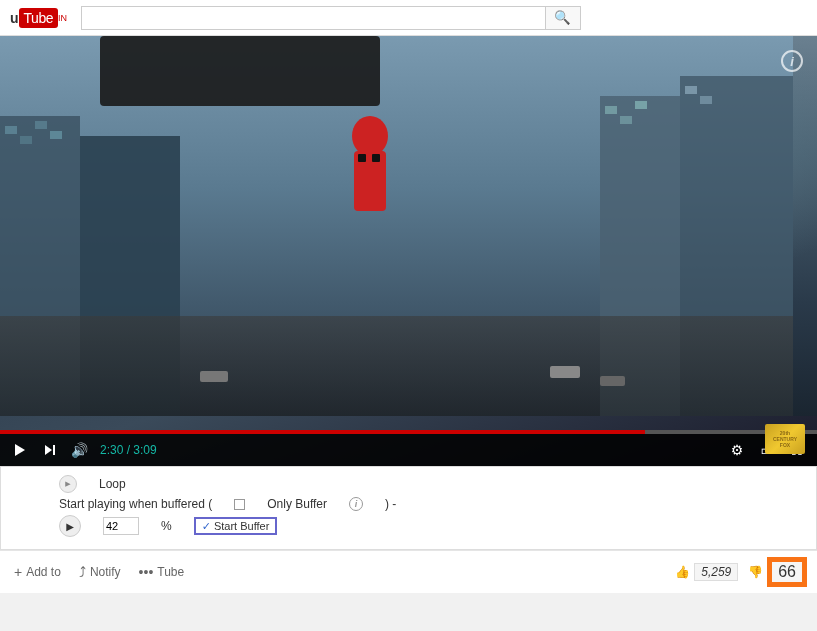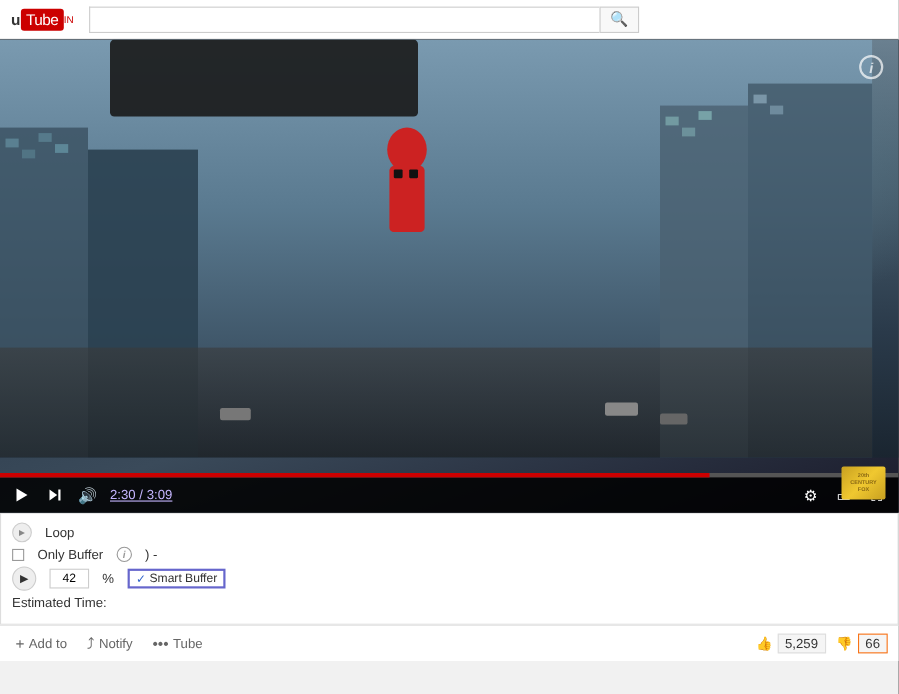--- a/index.html
+++ b/index.html
@@ -168,45 +168,45 @@
       font-size: 14px;
       display: flex;
       align-items: center;
       justify-content: center;
       width: 20px;
       height: 20px;
       background: none;
       border: none;
     }
     .time-display {
-      color: #c4b5fd;
+      color: #14b8a6;
       font-size: 12px;
       white-space: nowrap;
-      text-decoration: underline;
     }
     .ctrl-spacer { flex: 1; }
     .ctrl-right {
       display: flex;
       align-items: center;
       gap: 10px;
     }
 
     
     .plugin-panel {
       background: #fff;
       border: 1px solid #ddd;
       margin: 0;
       padding: 8px 10px;
     }
     .plugin-row {
       display: flex;
       align-items: center;
-      gap: 12px;
+      gap: 22px;
       margin-bottom: 4px;
       font-size: 12px;
+      margin-left: 48px;
     }
     .plugin-icon-circle {
       width: 18px;
       height: 18px;
       border-radius: 50%;
       background: #eee;
       border: 1px solid #ccc;
       display: flex;
       align-items: center;
       justify-content: center;
@@ -224,21 +224,21 @@
       justify-content: center;
       cursor: pointer;
       font-size: 10px;
       color: #333;
     }
     .percent-input {
       width: 36px;
       height: 18px;
       border: 1px solid #ccc;
       font-size: 11px;
-      text-align: center;
+      text-align: left;
       padding: 1px 2px;
     }
     .smart-buffer-btn {
       background: #fff;
       border: 2px solid #6666cc;
       color: #333;
       font-size: 11px;
       padding: 1px 6px;
       cursor: pointer;
       height: 18px;
@@ -309,26 +309,27 @@
       color: #666;
       font-size: 12px;
       cursor: pointer;
     }
     .like-count {
       background: #f5f5f5;
       border: 1px solid #ddd;
       padding: 1px 6px;
       font-size: 12px;
       color: #333;
+      font-style: italic;
     }
     .dislike-count {
       background: #f5f5f5;
-      border: 1px solid #f97316;
+      border: 5px solid #f97316;
       padding: 1px 6px;
-      font-size: 12px;
+      font-size: 16px;
       color: #333;
     }
 
     
     ::-webkit-scrollbar { width: 6px; }
     ::-webkit-scrollbar-track { background: #f1f1f1; }
     ::-webkit-scrollbar-thumb { background: #ccc; }
 
     
     .play-triangle {
@@ -489,43 +490,41 @@
 <div class="plugin-panel">
 
   <div class="plugin-row">
     <div class="plugin-icon-circle">
       <span style="font-size:7px;color:#888;">▶</span>
     </div>
     <span>Loop</span>
   </div>
 
   <div class="plugin-row">
+    <span>Start playing when buffered (</span>
     <span class="checkbox-inline"></span>
     <span>Only Buffer</span>
     <div class="info-icon" style="position:static;width:14px;height:14px;border-color:#999;color:#999;font-size:9px;border-width:1px;">
       <span>i</span>
     </div>
     <span>) -</span>
   </div>
 
   <div class="plugin-row">
     <button class="plugin-play-btn">
       <span>▶</span>
     </button>
     <input class="percent-input" type="text" value="42" style="">
     <span>%</span>
     <button class="smart-buffer-btn">
       <span class="checkmark-icon">✓</span>
-      <span>Smart Buffer</span>
+      <span>Start Buffer</span>
     </button>
   </div>
 
-  <div class="plugin-row">
-    <span>Estimated Time:</span>
-  </div>
 
 </div>
 
 <div class="action-bar">
 
   <button class="action-btn">
     <span class="action-btn-icon">+</span>
     <span>Add to</span>
   </button>
 

